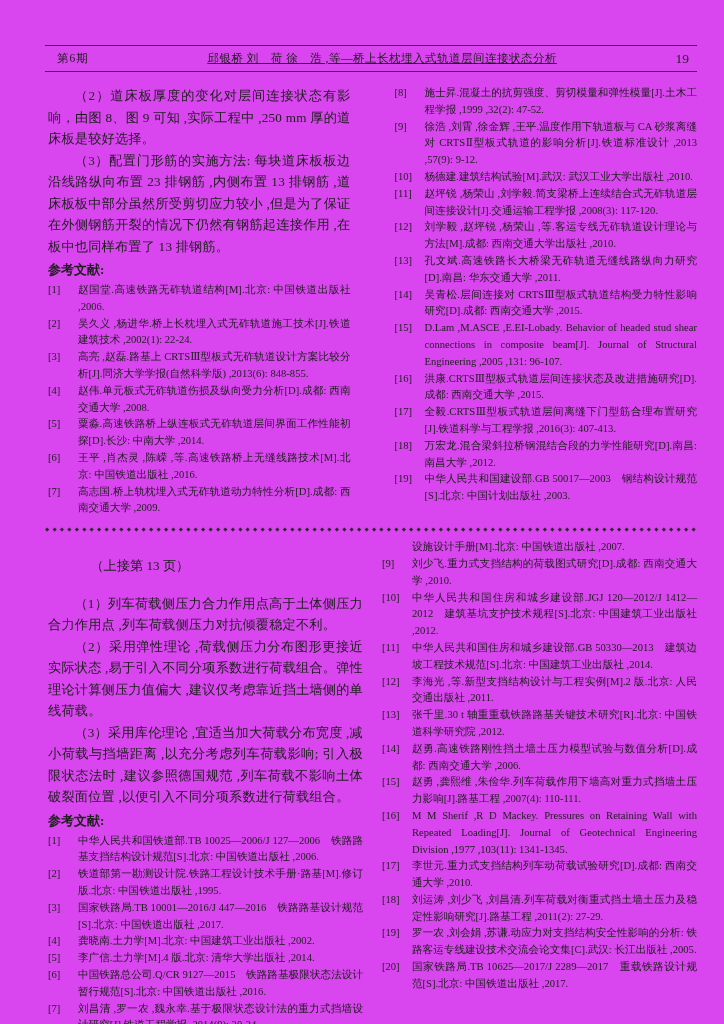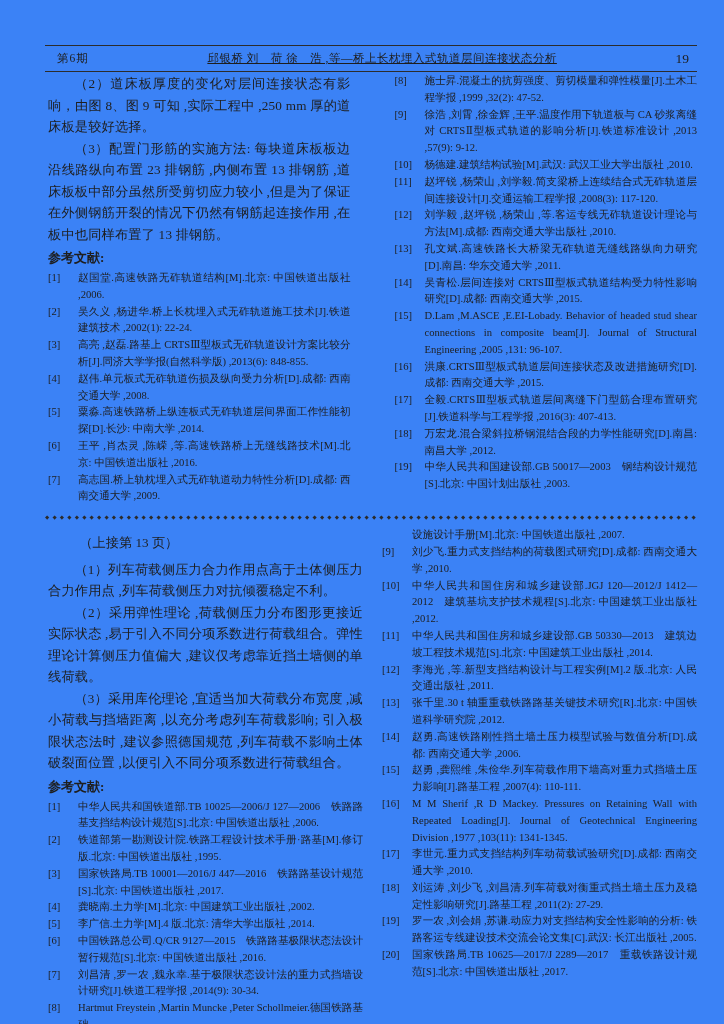--- a/index.html
+++ b/index.html
@@ -4,21 +4,21 @@
 <style>
   html,body{margin:0;padding:0;}
   body{
     width:724px;height:1024px;
     background:#e9e7e2;
     font-family:"Liberation Serif","DejaVu Serif",serif;
   }
   .page{
     position:relative;
     width:724px;height:1024px;
-    background:#3b82f6;
+    background:#d946ef;
     color:#1e1e1e;
     overflow:hidden;
     box-sizing:border-box;
   }
   .header{
     margin:45px 27px 0 45px;
     border-top:1.5px solid #2c2c2c;
     border-bottom:1.5px solid #2c2c2c;
     height:25px;
     display:flex;
@@ -28,32 +28,32 @@
   }
   .header .issue{padding-left:12px;letter-spacing:1px;}
   .header .running-title{flex:1;text-align:center;letter-spacing:.5px;text-decoration:underline;}
   .header .pageno{padding-right:8px;font-size:13.5px;text-align:right;}
   .cols{
     display:grid;
     grid-template-columns:1fr 1fr;
     column-gap:19px;
     margin:0 27px 0 48px;
   }
-  .cols.top{margin-top:1px;gap:44px;}
+  .cols.top{margin-top:13px;gap:44px;}
   .col{min-width:0;}
   .para{
     margin:0;
     font-size:13.2px;
     line-height:21.5px;
     text-align:justify;
     text-indent:2em;
     letter-spacing:.2px;
   }
   .cont-note{
-    margin:5px;
+    margin:16px;
     font-size:13.2px;
     line-height:21.5px;
     text-indent:2em;
   }
   .ref-heading{
     font-size:13px;
     font-weight:bold;
     line-height:22px;
     margin:2px 0 1px 0;
   }

